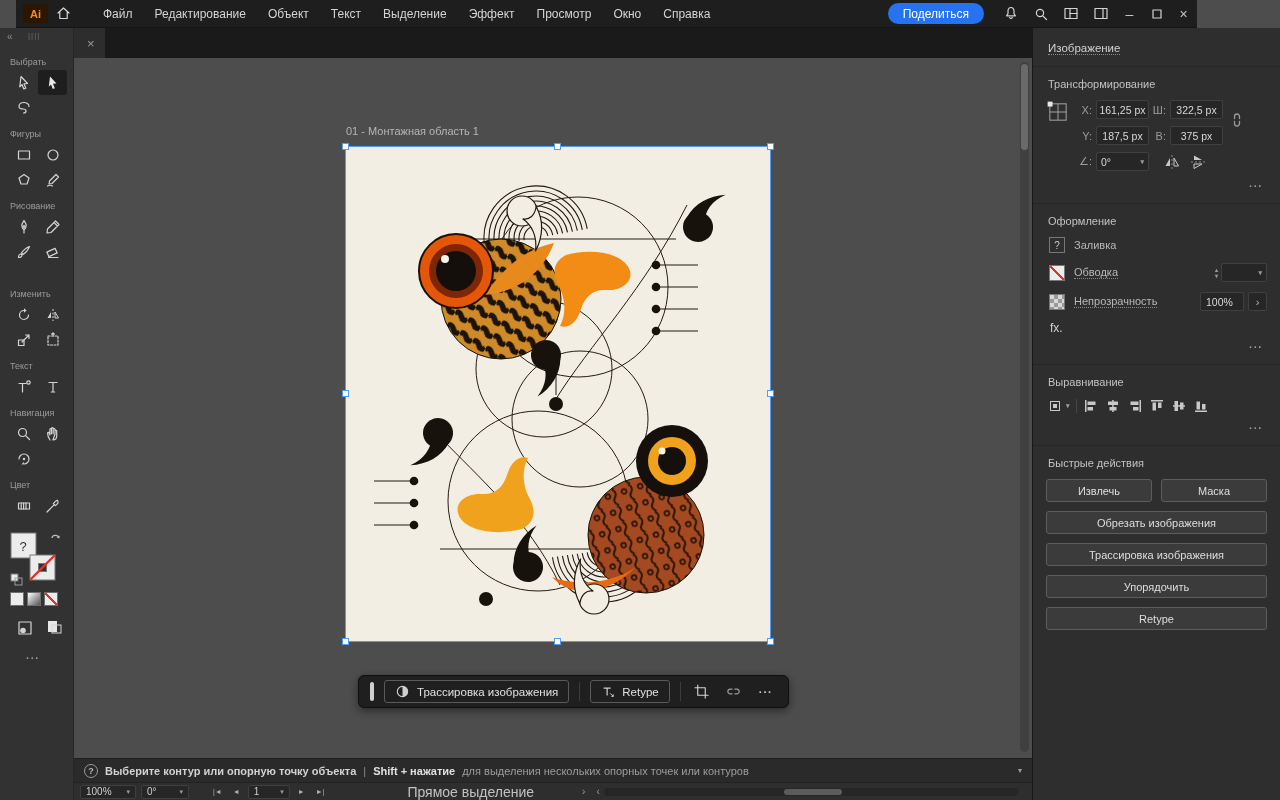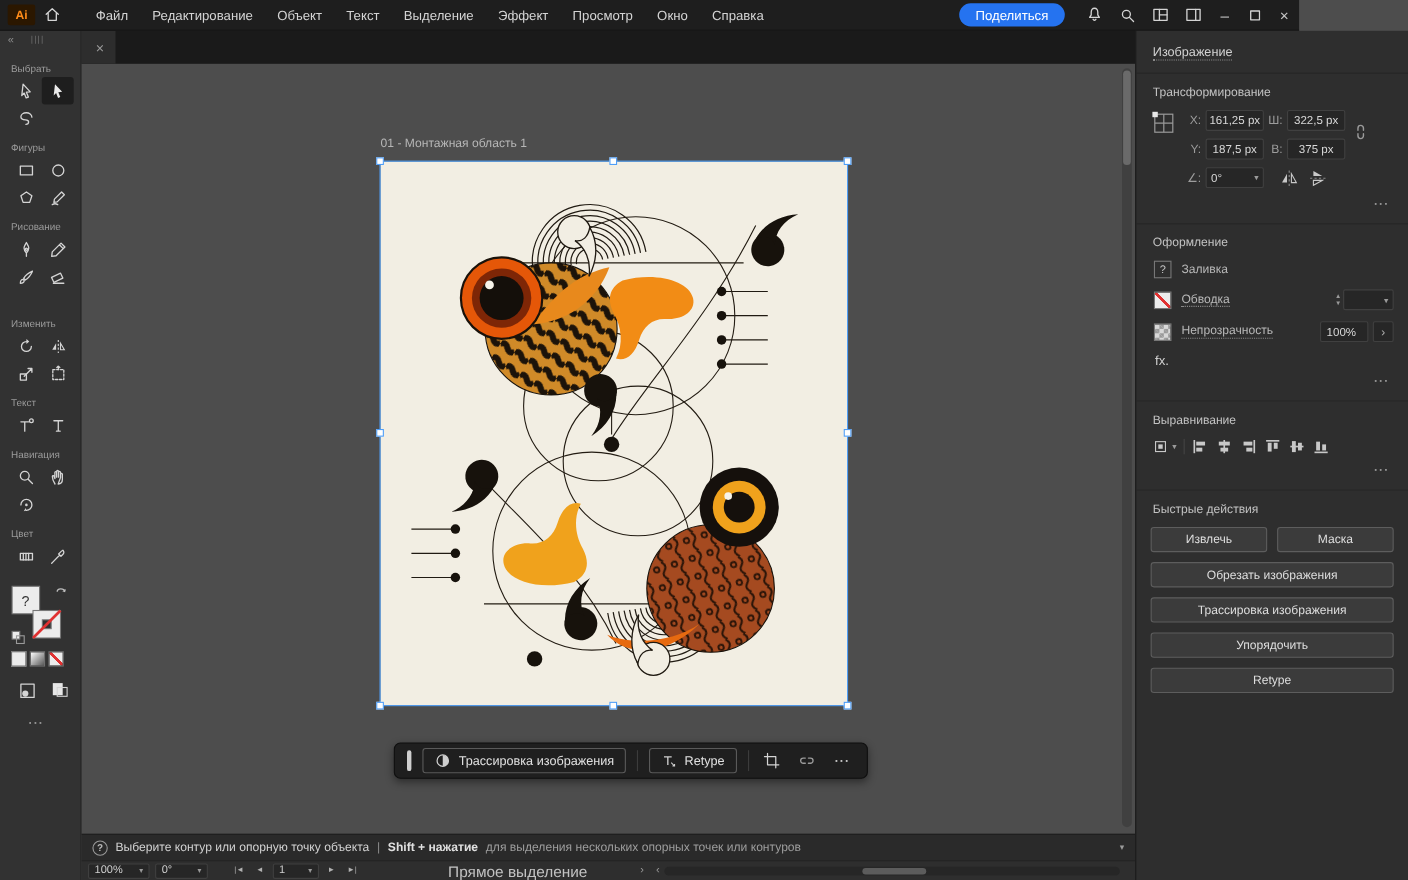--- a/index.html
+++ b/index.html
@@ -2,21 +2,21 @@
 <html><head>
 <meta charset="utf-8">
 <style>
   *{margin:0;padding:0;box-sizing:border-box}
   html,body{width:1280px;height:800px;overflow:hidden;background:#1e1e1e}
   body{font-family:"Liberation Sans",sans-serif;font-size:12px;color:#cfcfcf}
   .app{position:relative;width:1280px;height:800px;background:#4d4d4d;overflow:hidden}
   svg{display:block}
   i,b{font-style:normal}
   
-  .menubar{position:absolute;left:0;top:0;width:1181px;height:28px;background:#1e1e1e;border-bottom:1px solid #141414;display:flex;align-items:center;z-index:9}
+  .menubar{position:absolute;left:16px;top:0;width:1181px;height:28px;background:#1e1e1e;border-bottom:1px solid #141414;display:flex;align-items:center;z-index:9}
   .ai-logo{width:25px;height:19px;margin-left:7px;background:#2b1700;color:#ff8c19;font-weight:bold;font-size:11px;display:flex;align-items:center;justify-content:center;border-radius:2px}
   .home-btn{width:30px;height:28px;display:flex;align-items:center;justify-content:center}
   .menus{display:flex;margin-left:14px}
   .menu{padding:0 11px;line-height:28px;color:#d4d4d4;font-size:12px;white-space:nowrap}
   .mb-right{margin-left:auto;display:flex;align-items:center}
   .share{background:#2573f0;color:#fff;border:none;border-radius:12px;height:21px;padding:0 15px;font-size:12px;margin-right:12px;font-family:inherit}
   .mbi{width:30px;height:26px;display:flex;align-items:center;justify-content:center}
   .winbtn{width:27px;height:26px;display:flex;align-items:center;justify-content:center;color:#c4c4c4;font-size:14px}
   
   .tabbar{position:absolute;left:74px;top:28px;right:248px;height:30px;background:#1a1a1a;display:flex;z-index:8}
@@ -49,21 +49,21 @@
   
   .ctxbar{position:absolute;left:284px;top:617px;height:33px;background:#1f1f1f;border:1px solid #0f0f0f;border-radius:6px;display:flex;align-items:center;padding:0 11px;gap:10px;box-shadow:0 3px 8px rgba(0,0,0,.45)}
   .cgrip{width:4px;height:19px;background:#cfcfcf;border-radius:2px}
   .cbtn{display:flex;align-items:center;gap:7px;background:transparent;border:1px solid #5a5a5a;border-radius:3px;height:23px;padding:0 10px;color:#e0e0e0;font-size:11.5px;font-family:inherit;white-space:nowrap}
   .cdiv{width:1px;height:19px;background:#3c3c3c}
   .cicon{display:flex;align-items:center;justify-content:center;width:22px;height:22px;color:#cfcfcf}
   .cmore{color:#cfcfcf;font-weight:bold;letter-spacing:1px;font-size:11px}
   
   .statusbar{position:absolute;left:74px;right:248px;bottom:18px;height:24px;background:#2a2a2a;border-top:1px solid #1e1e1e;display:flex;align-items:center;gap:7px;padding:0 10px;font-size:11px;z-index:7}
   .qmark{width:14px;height:14px;min-width:14px;border:1.3px solid #9a9a9a;border-radius:50%;color:#b8b8b8;font-size:9px;display:flex;align-items:center;justify-content:center;font-weight:bold}
-  .st-main{color:#d2d2d2;font-weight:normal;white-space:nowrap}
+  .st-main{color:#d2d2d2;font-weight:bold;white-space:nowrap}
   .st-div{color:#8a8a8a}
   .st-key{color:#e0e0e0;font-weight:bold;white-space:nowrap}
   .st-rest{color:#9d9d9d;white-space:nowrap}
   .vs-down{margin-left:auto;color:#9a9a9a;font-size:8px}
   .bottombar{position:absolute;left:74px;right:248px;bottom:0;height:18px;background:#2e2e2e;border-top:1px solid #222;display:flex;align-items:center;font-size:10px;color:#bdbdbd;padding-left:6px;gap:5px;z-index:7}
   .bsel{display:inline-flex;align-items:center;justify-content:space-between;background:#262626;border:1px solid #3f3f3f;height:14px;padding:0 5px;min-width:56px;border-radius:2px;font-size:10px;color:#cfcfcf}
   .bsel b{font-size:7px;color:#9a9a9a;margin-left:5px;font-weight:normal}
   .bsel.rot{min-width:48px}
   .bsel.bnum{min-width:42px}
   .bnav{font-size:7px;color:#b2b2b2;padding:0 3px}

